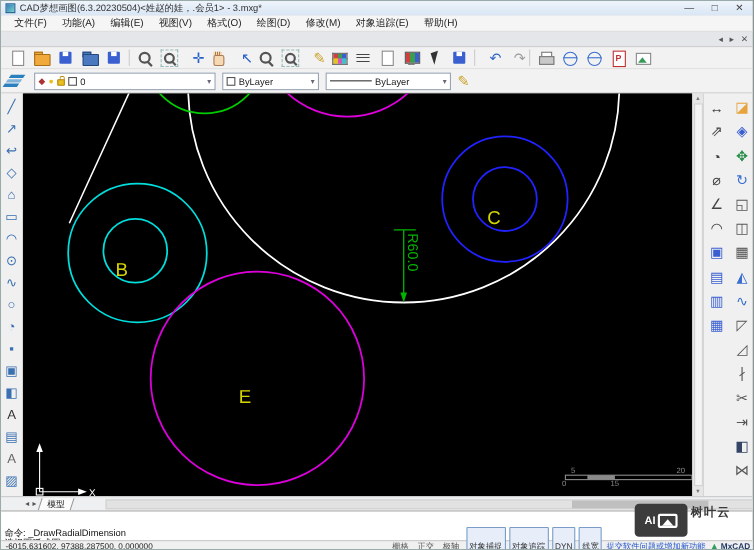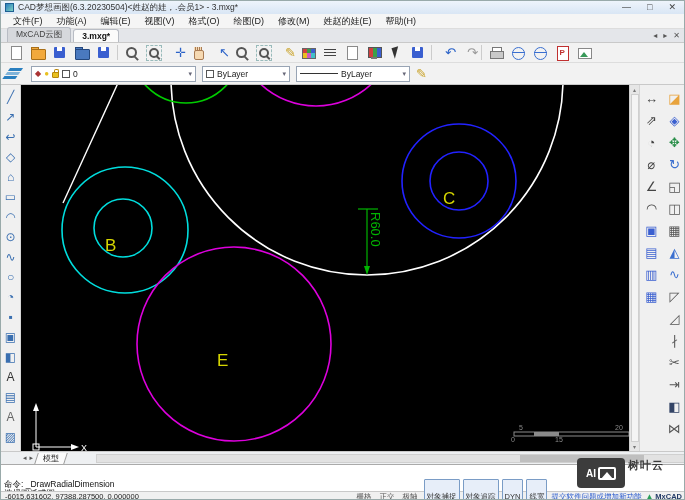--- a/index.html
+++ b/index.html
@@ -127,30 +127,25 @@
 
   <div class="menubar">
 
   <span class="mi">文件(F)</span>
       <span class="mi">功能(A)</span>
       <span class="mi">编辑(E)</span>
       <span class="mi">视图(V)</span>
       <span class="mi">格式(O)</span>
       <span class="mi">绘图(D)</span>
       <span class="mi">修改(M)</span>
-      <span class="mi">姓赵的娃(E)</span>
+      <span class="mi">对象追踪(E)</span>
       <span class="mi">帮助(H)</span>
     </div>
 
   <div class="tabbar">
-    <span style="display:flex;align-items:flex-end;">
-
-    <span class="tab">MxCAD云图</span>
-        <span class="tab active">3.mxg*</span>
-      </span>
     <span class="tabctl">
       <span>◂</span>
       <span>▸</span>
       <span>✕</span>
     </span>
   </div>
 
   <div class="toolbar1">
 
   <span class="tbtn">

